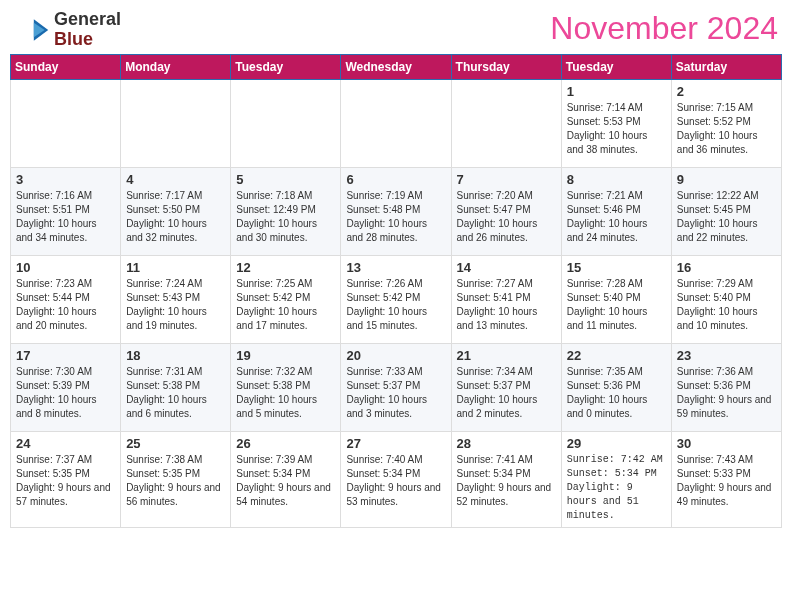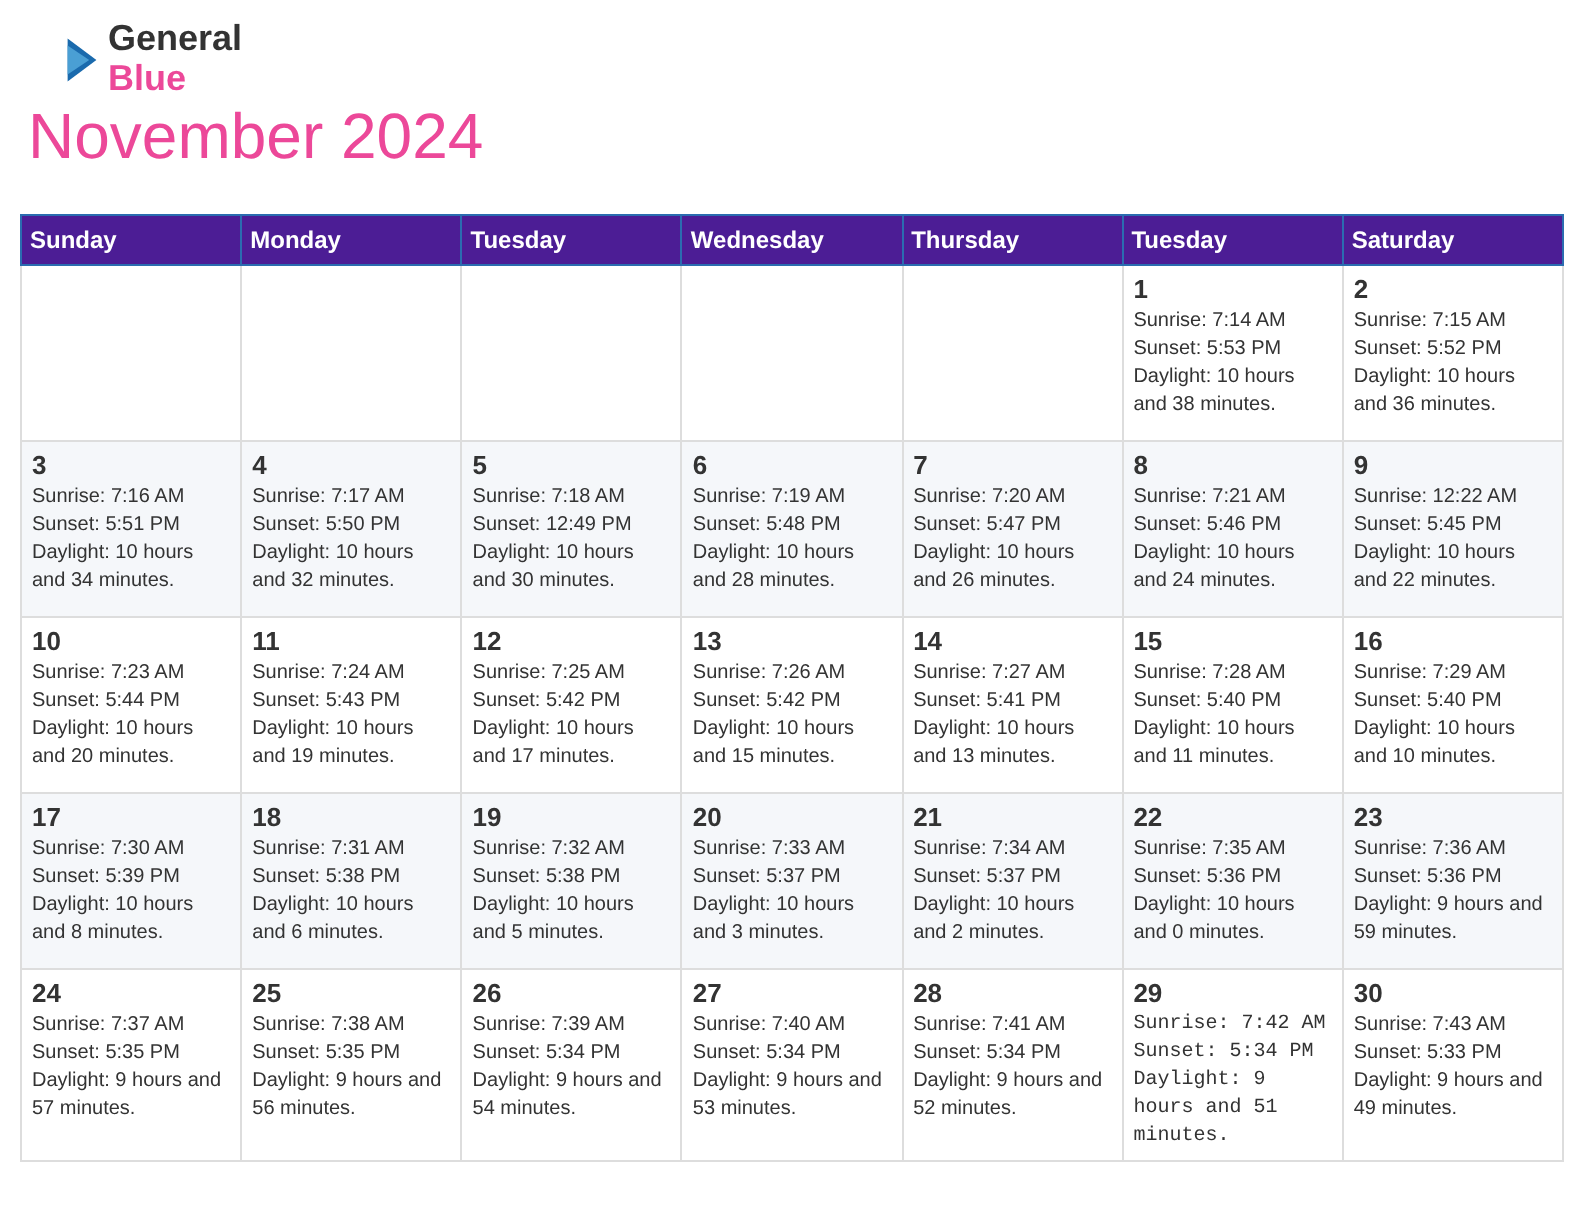--- a/index.html
+++ b/index.html
@@ -7,36 +7,35 @@
       font-family: Arial, sans-serif;
       background: #fff;
       width: 792px;
       min-height: 612px;
       padding: 10px;
     }
     .header {
       display: flex;
       justify-content: space-between;
       align-items: flex-start;
-      margin-bottom: 20px;
+      margin-bottom: 4px;
       padding: 0 4px;
-      flex-direction: column;
     }
     .logo {
       display: flex;
       align-items: center;
       gap: 4px;
     }
     .logo-text {
       font-size: 18px;
       font-weight: bold;
       line-height: 1.1;
     }
     .logo-general { color: #333; }
-    .logo-blue { color: #ec4899; }
+    .logo-blue { color: #7f1d1d; }
     .logo-icon {
       width: 36px;
       height: 36px;
     }
     .title-block {
       text-align: right;
     }
     .month-title {
       font-size: 32px;
       font-weight: normal;
@@ -45,21 +44,21 @@
     .subtitle {
       font-size: 15px;
       color: #555;
     }
     .calendar {
       width: 100%;
       border-collapse: collapse;
       border: 1px solid #ccc;
     }
     .calendar th {
-      background-color: #4c1d95;
+      background-color: #be185d;
       color: #fff;
       font-size: 12px;
       font-weight: bold;
       padding: 5px 4px;
       text-align: left;
       border: 1px solid #2b6cb0;
     }
     .calendar td {
       width: calc(100% / 7);
       vertical-align: top;

